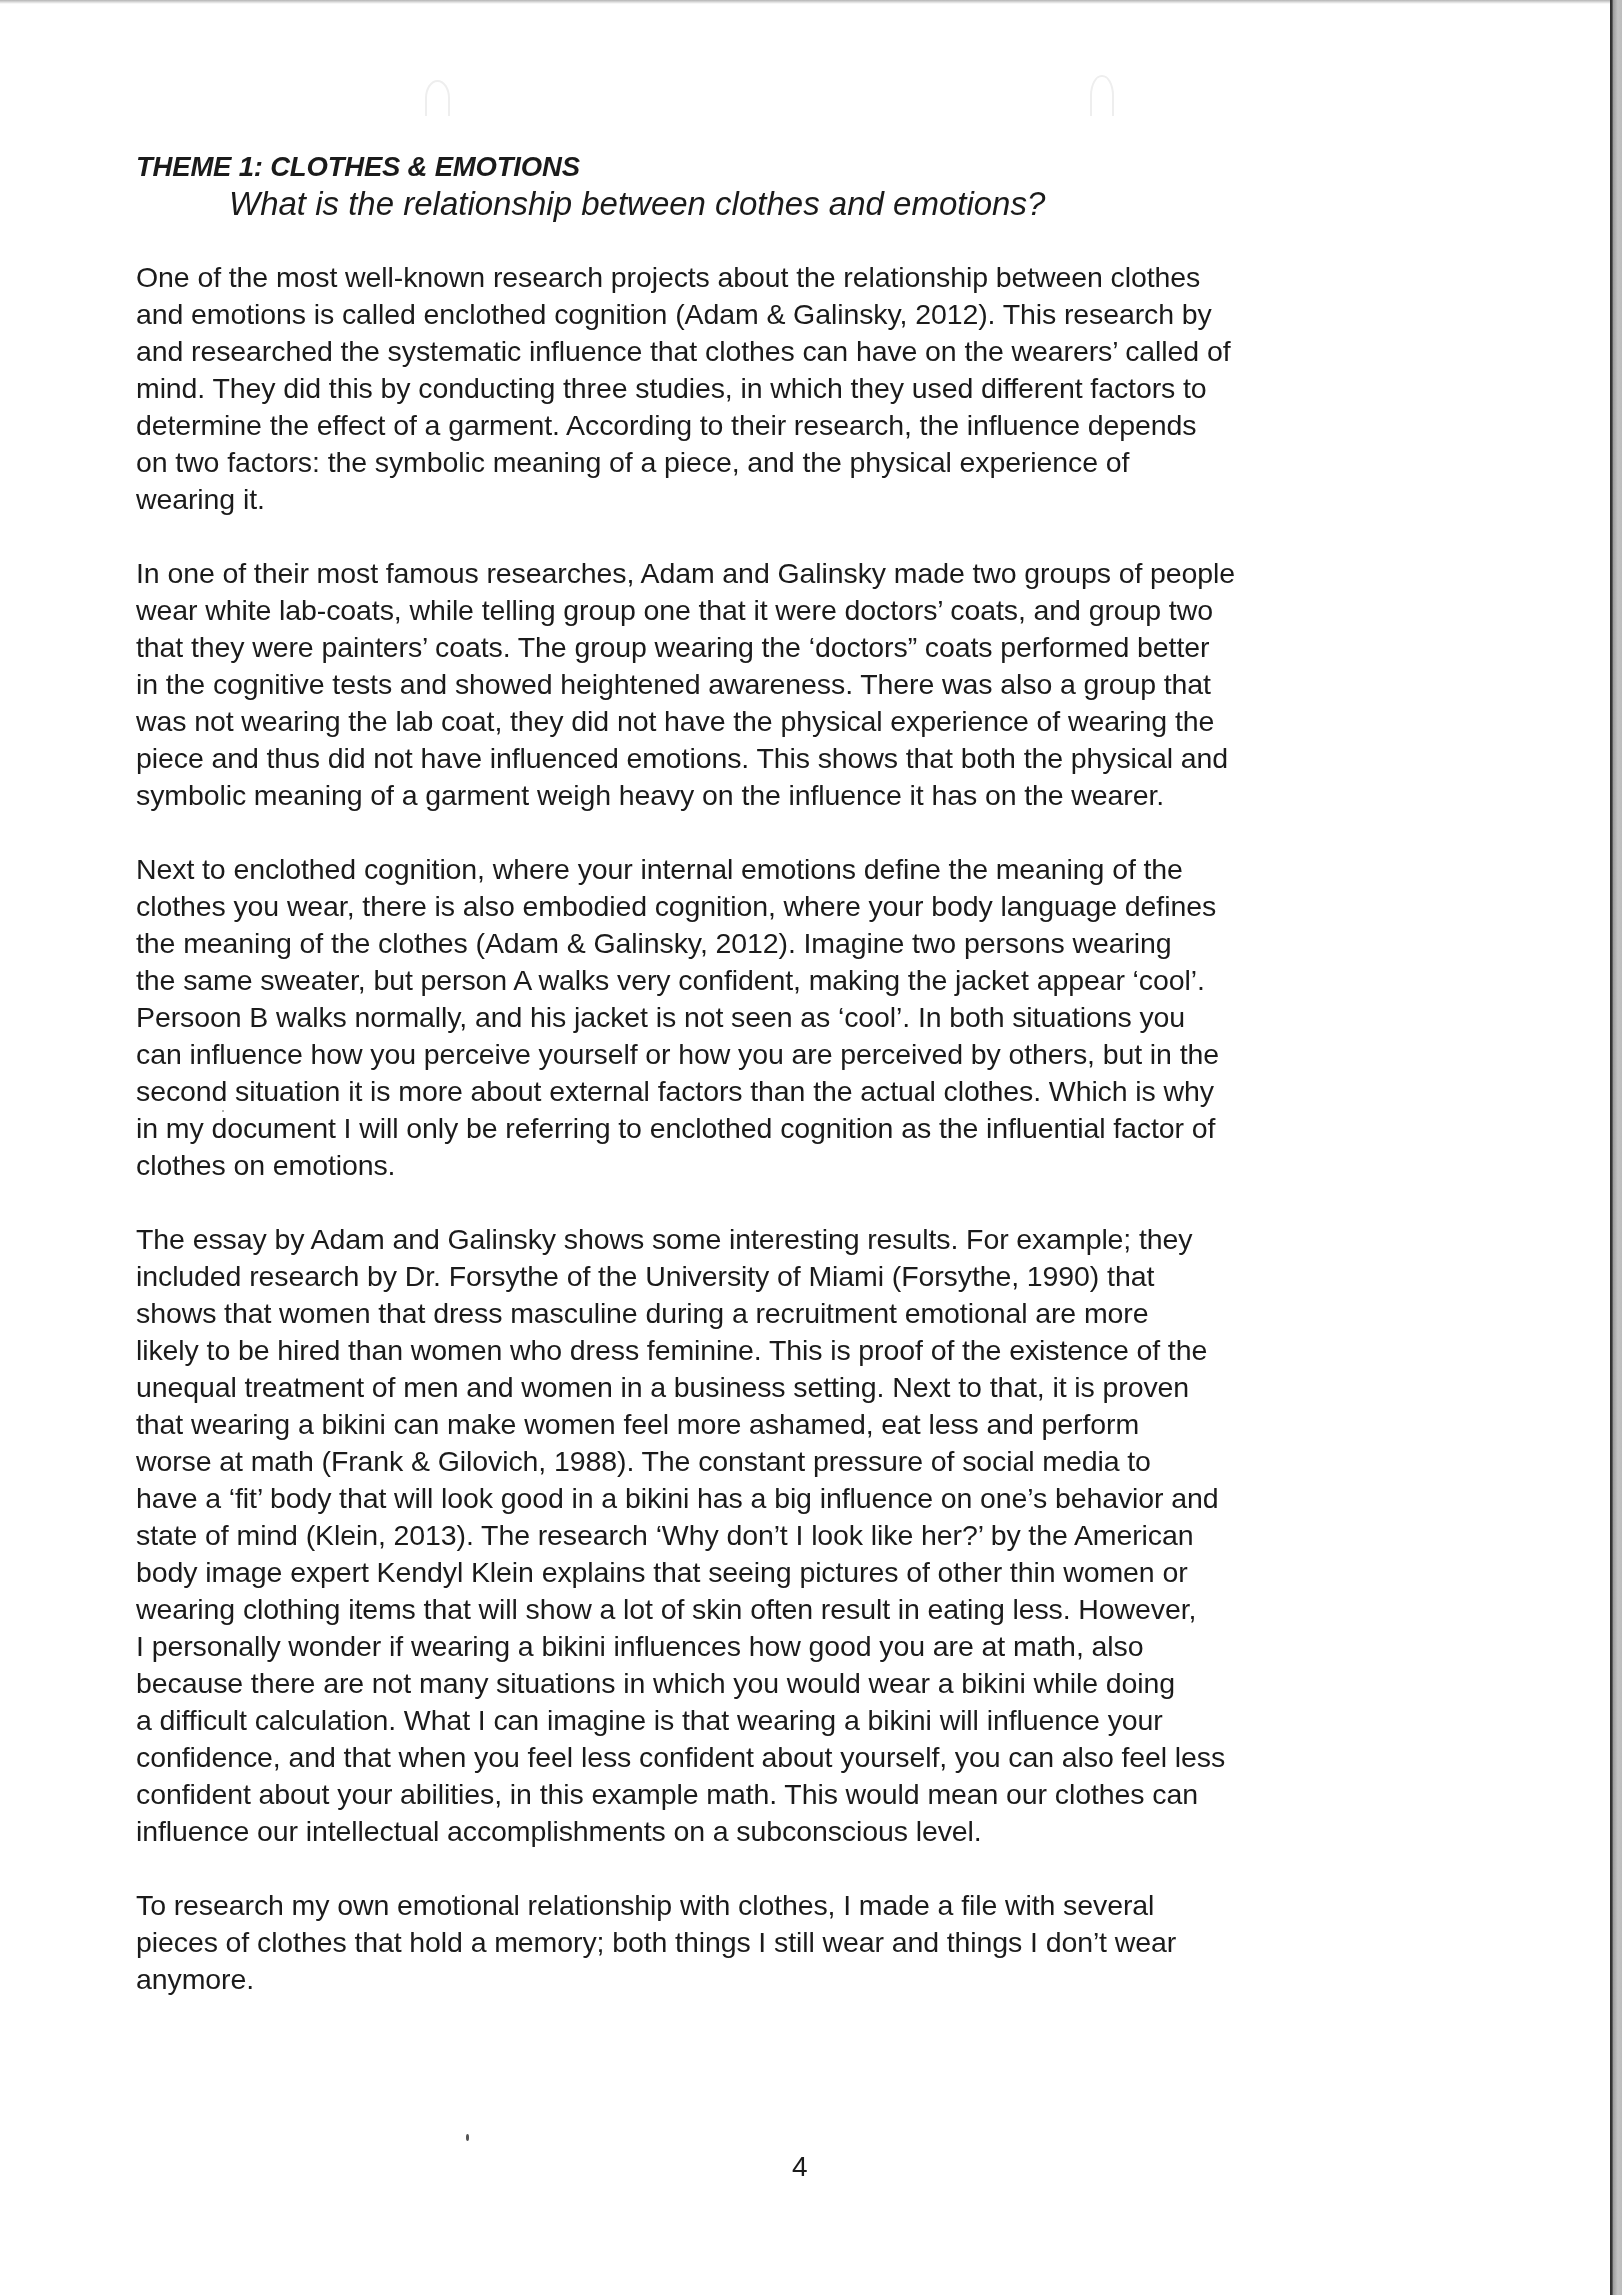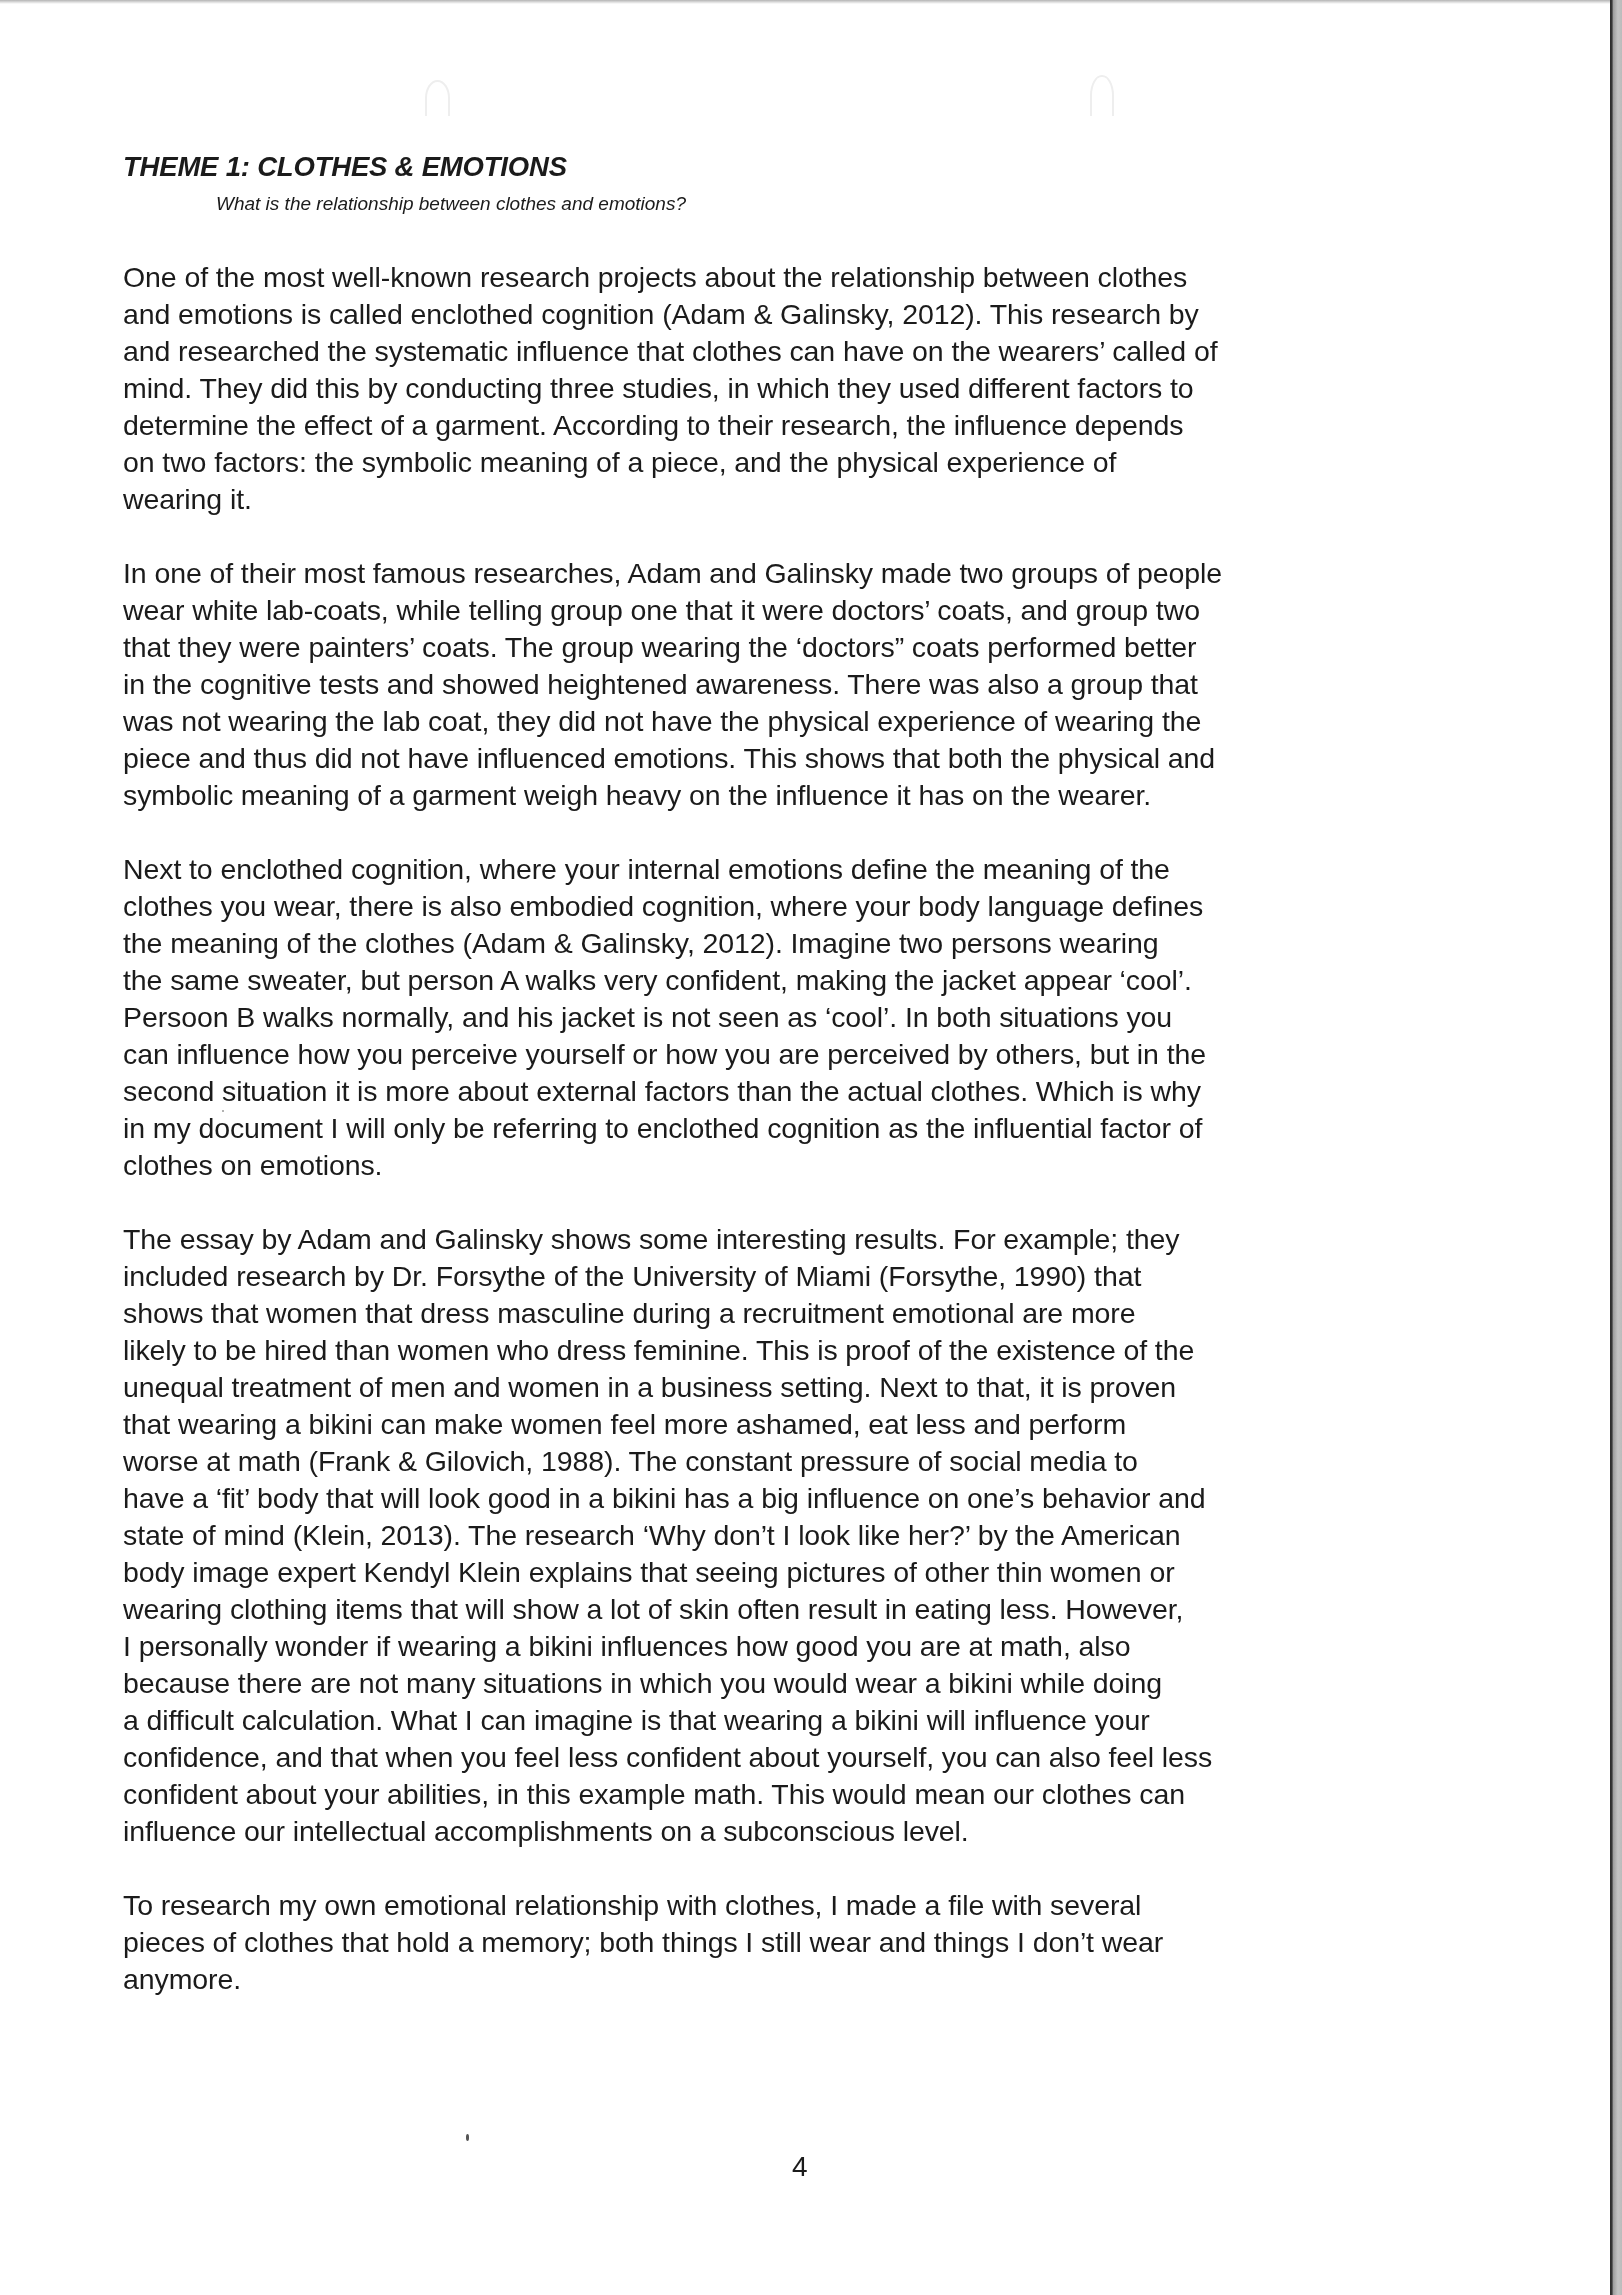--- a/index.html
+++ b/index.html
@@ -34,35 +34,35 @@
       border-bottom: none;
       border-radius: 50% 50% 0 0;
     }
     .speck {
       position: absolute;
       background: #555;
       border-radius: 50%;
     }
     .page {
       position: absolute;
-      left: 123px;
+      left: 136px;
       top: 148px;
       width: 1230px;
     }
     .theme-title {
       margin: 0;
       font-size: 27.5px;
       font-weight: bold;
       font-style: italic;
       line-height: 37px;
       letter-spacing: -0.2px;
     }
     .theme-question {
       margin: 0 0 0 93px;
-      font-size: 19px;
+      font-size: 33px;
       font-style: italic;
       line-height: 37px;
     }
     .body-para {
       margin: 37px 0 0 0;
       font-size: 28.5px;
       line-height: 37px;
       letter-spacing: -0.1px;
     }
     .body-para .ln {

